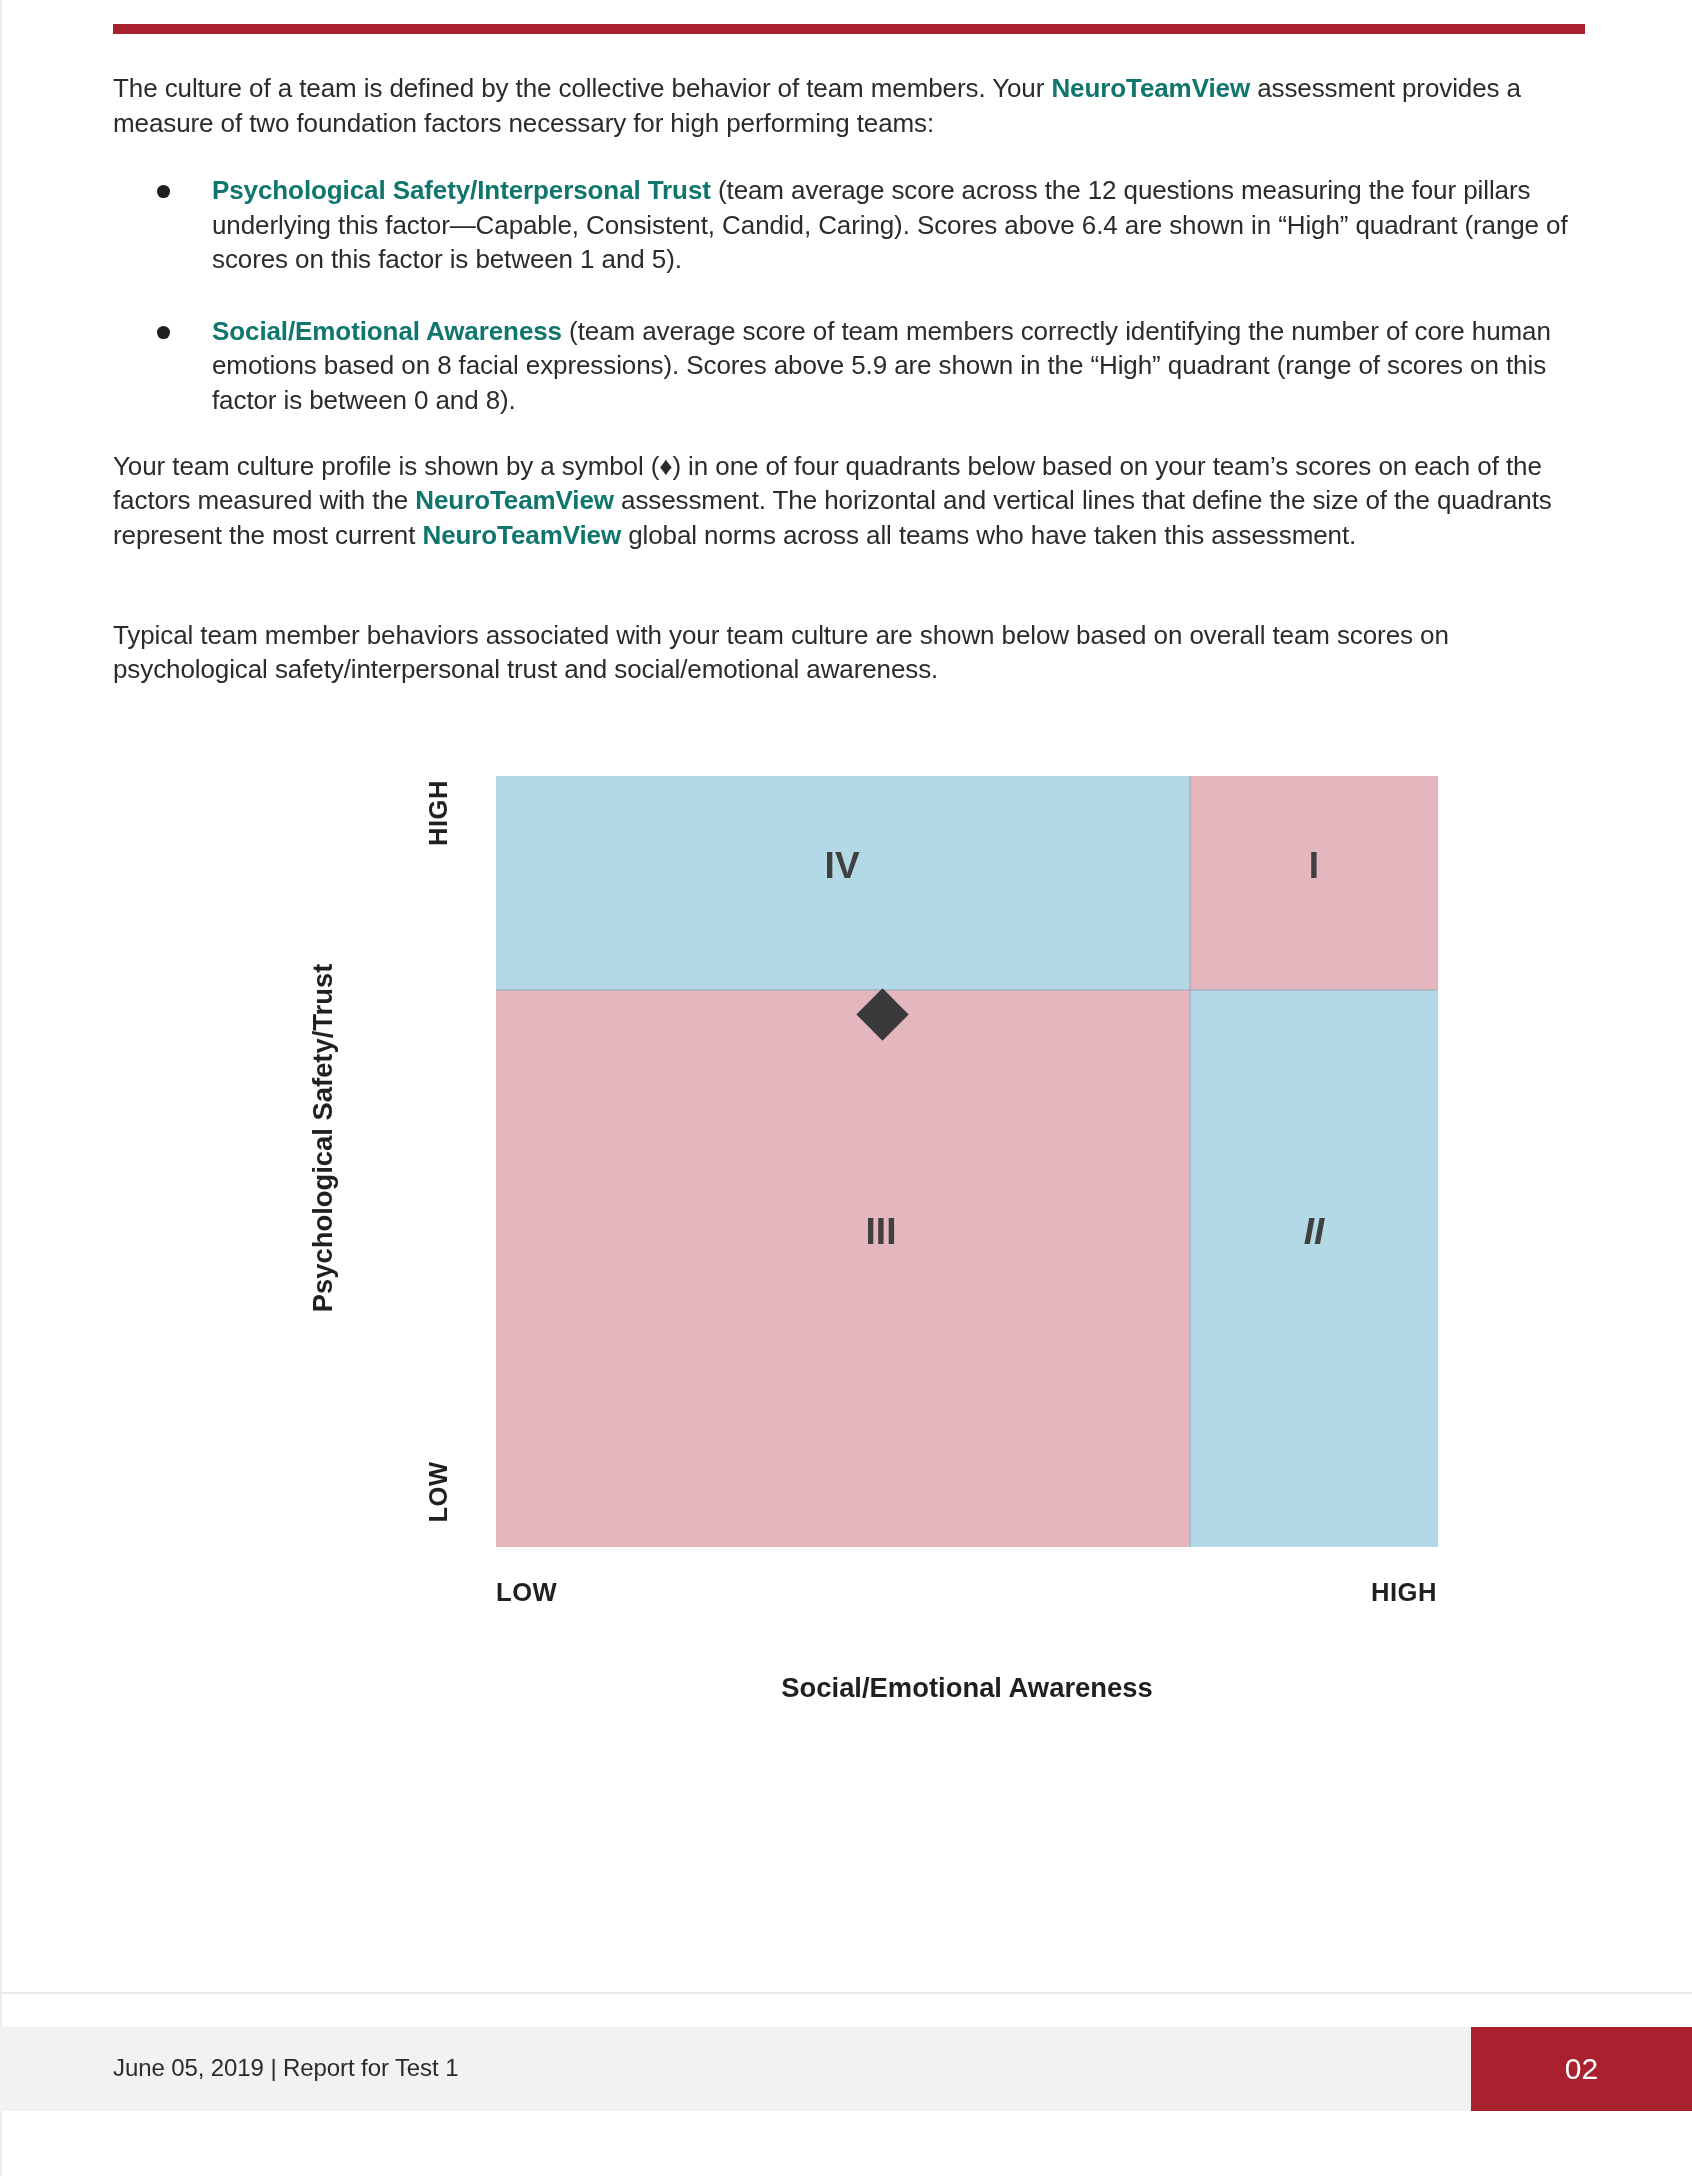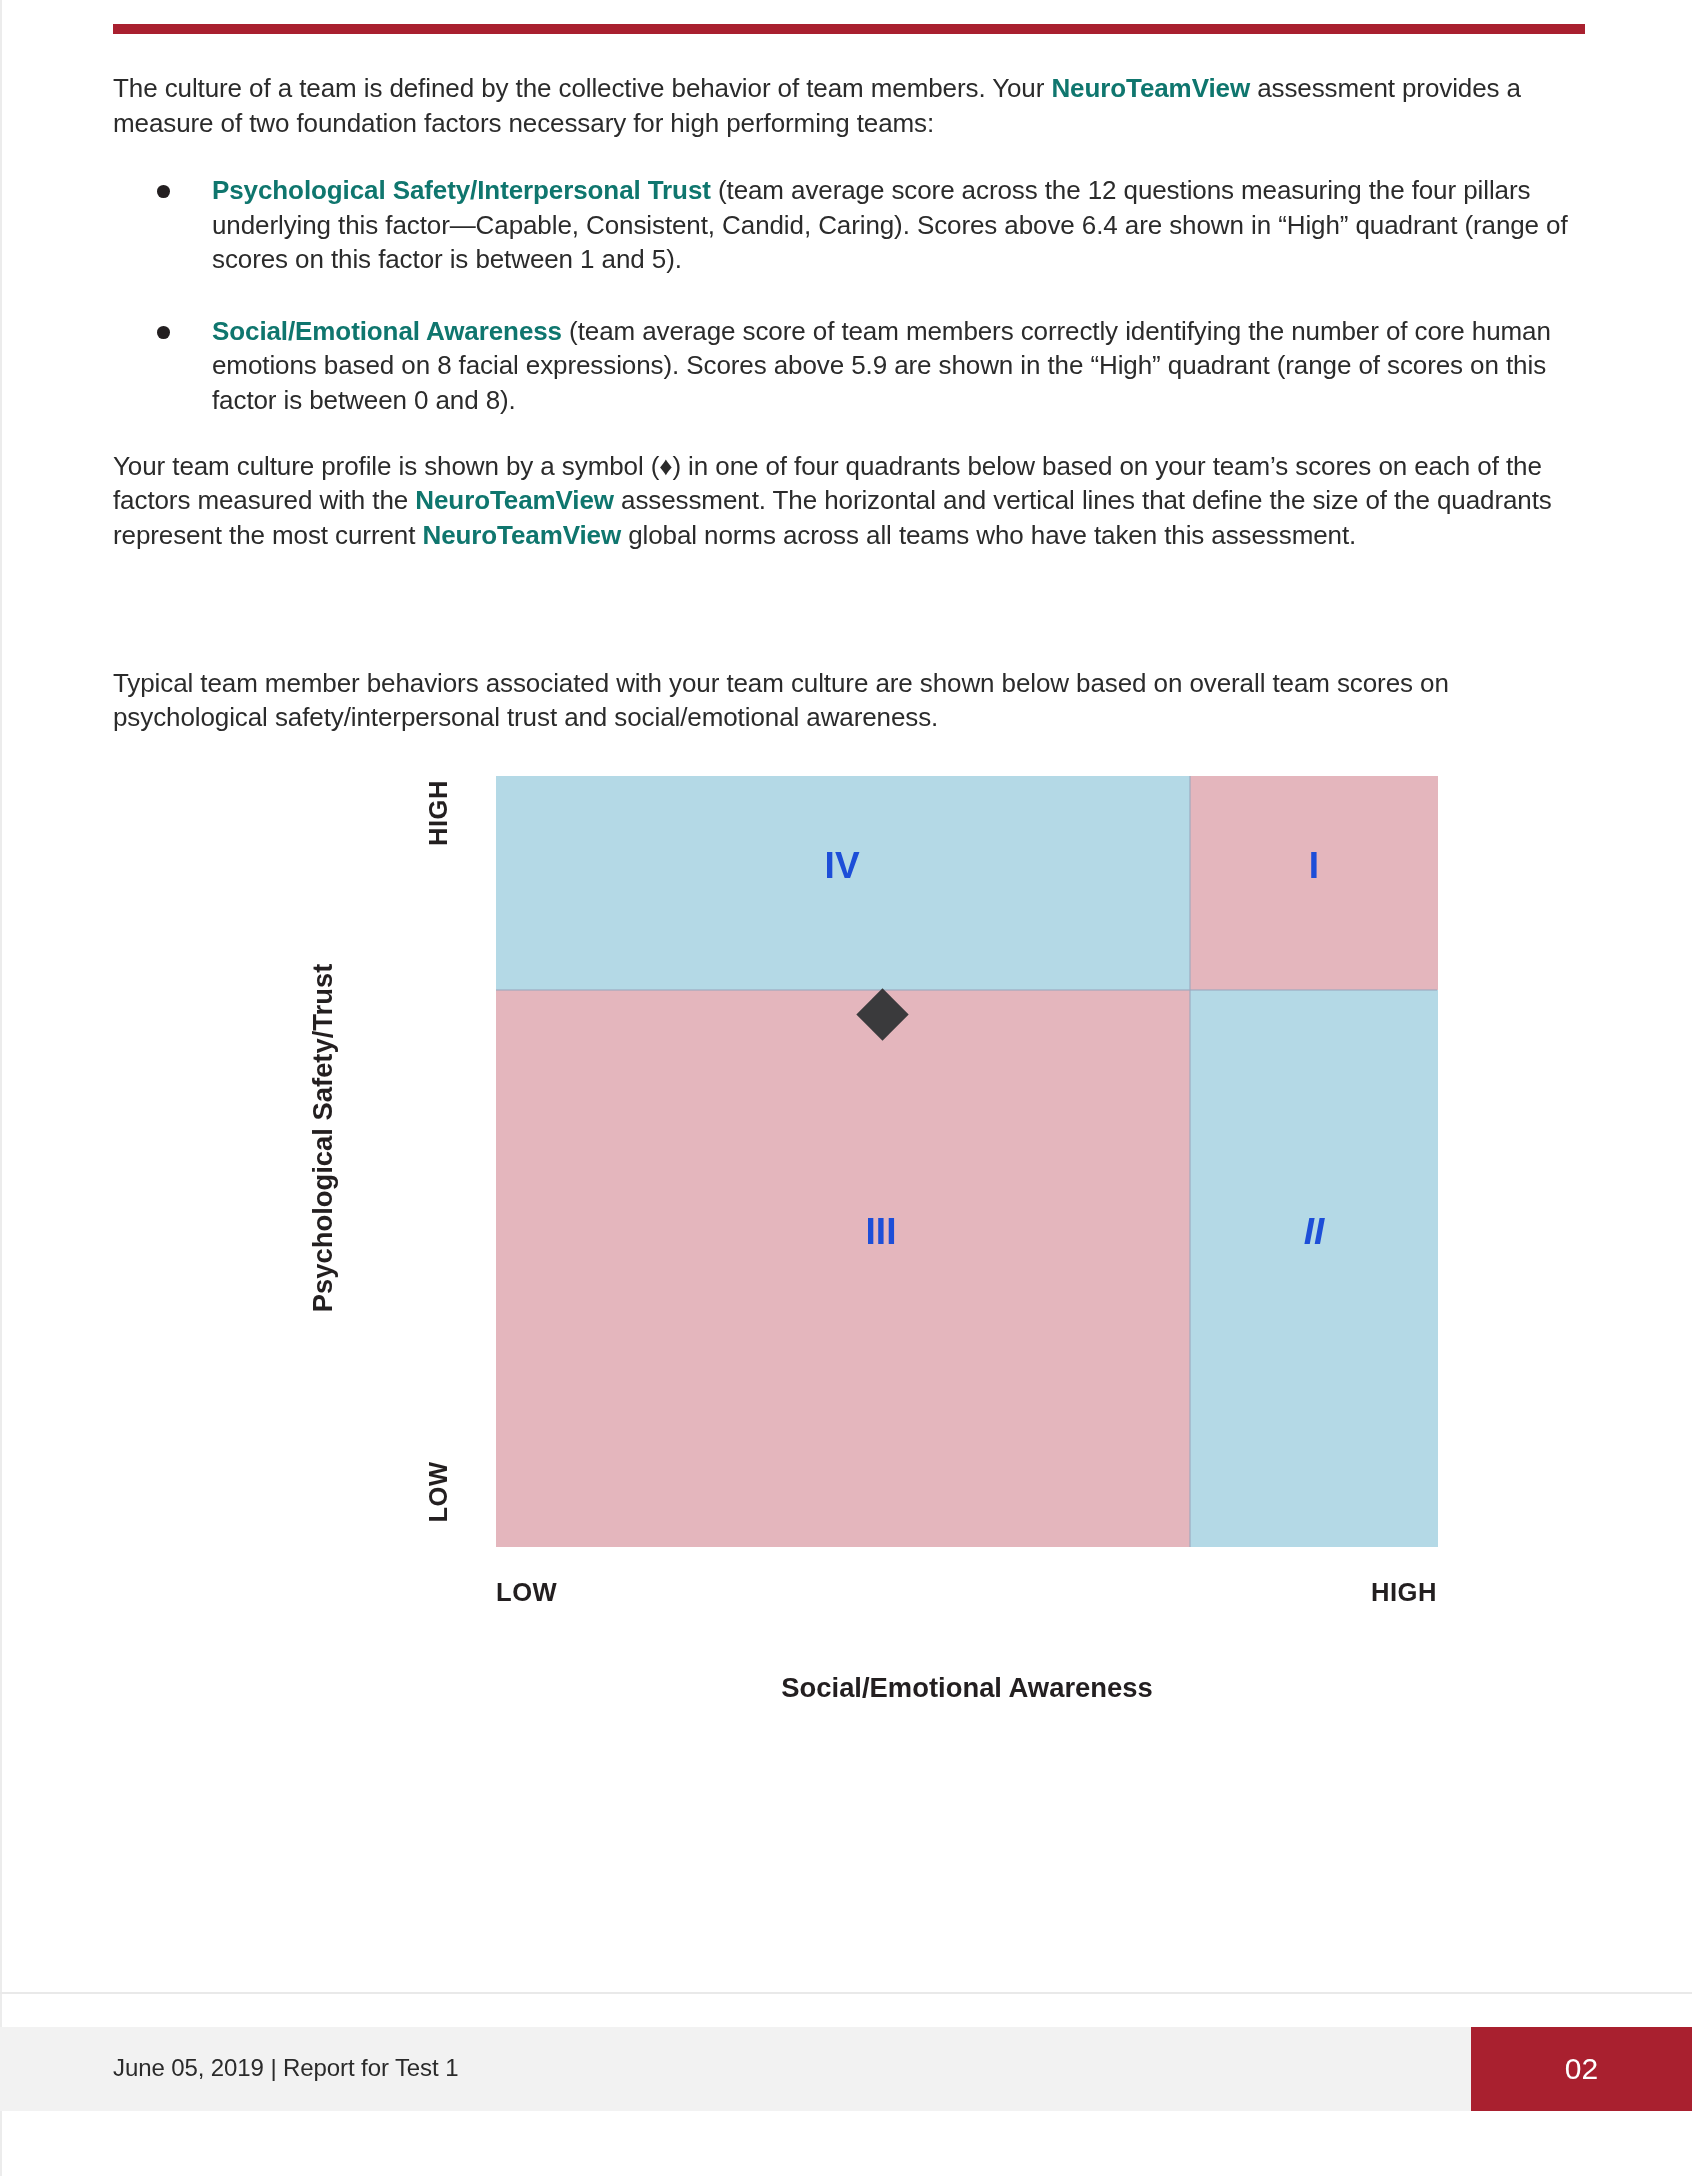--- a/index.html
+++ b/index.html
@@ -34,21 +34,21 @@
     width: 1480px;
   }
 
   p.para {
     margin: 0 0 27.4px 0;
     font-size: 26px;
     line-height: 1.33;
     color: #2b2b2b;
     letter-spacing: -0.1px;
   }
-  p.para.tight { margin-bottom: 0; margin-top: 48px; }
+  p.para.tight { margin-bottom: 0; }
 
   .b { font-weight: bold; color: #0f766e; }
 
   ul.bullets {
     list-style: none;
     margin: 33px 0 31px 0;
     padding: 0;
   }
   ul.bullets li {
     position: relative;
@@ -90,21 +90,21 @@
     width: 941px;
     height: 771px;
   }
   .quad {
     position: absolute;
     display: flex;
     align-items: flex-start;
     justify-content: center;
     font-weight: bold;
     font-size: 37px;
-    color: #1d4ed8;
+    color: #404040;
   }
   
   .quad-iv {
     left: 0; top: 0;
     width: 694px; height: 214px;
     background: #b4d9e6;
   }
   .quad-iv .rn { margin-top: 69px; margin-left: -1.8px; }
   
   .quad-i {

